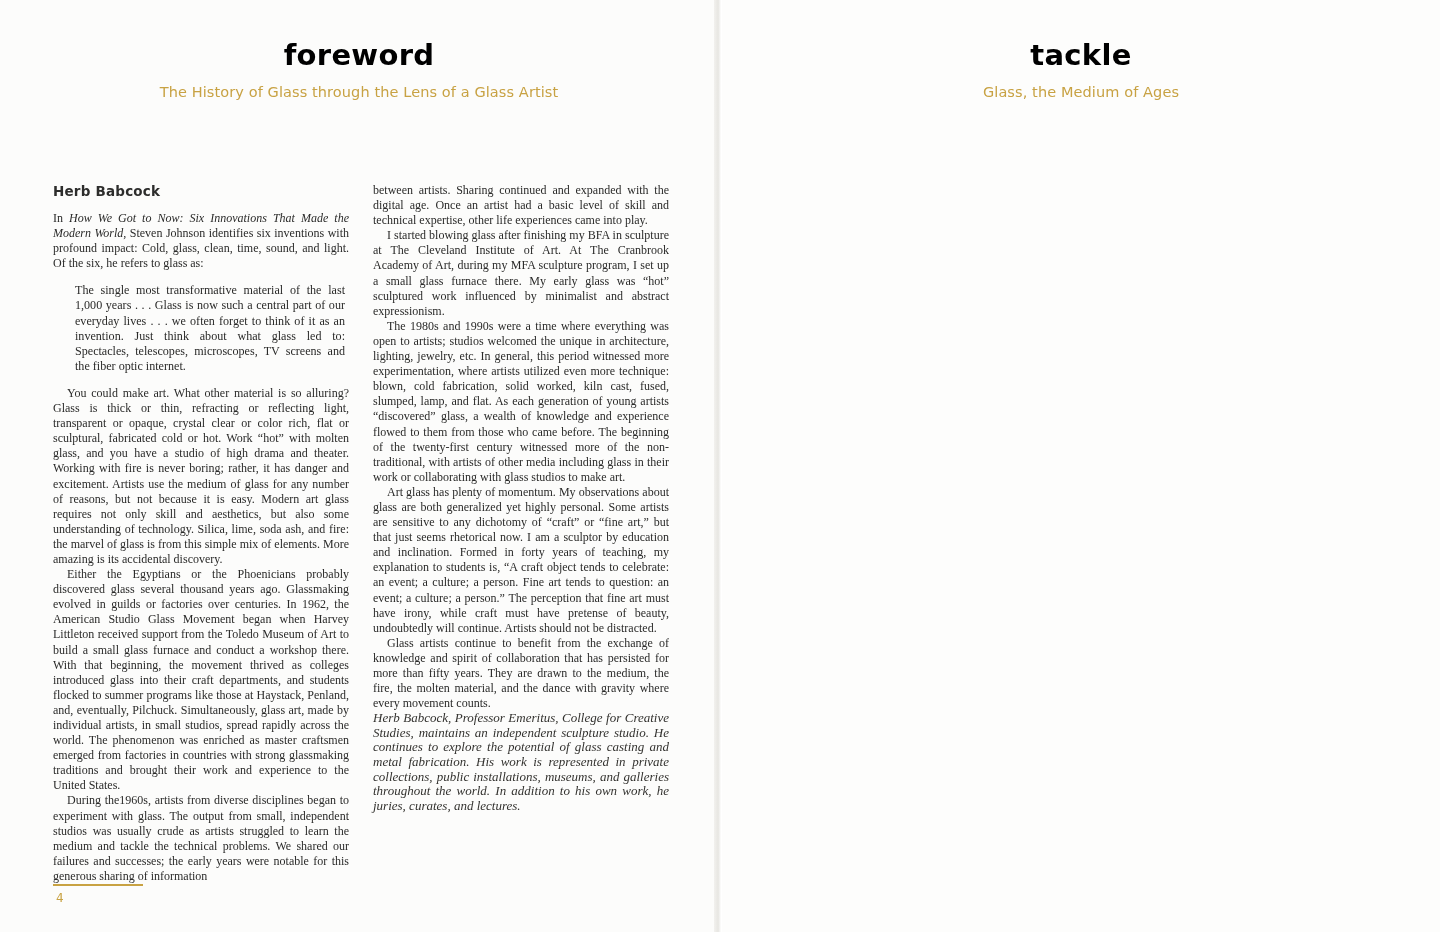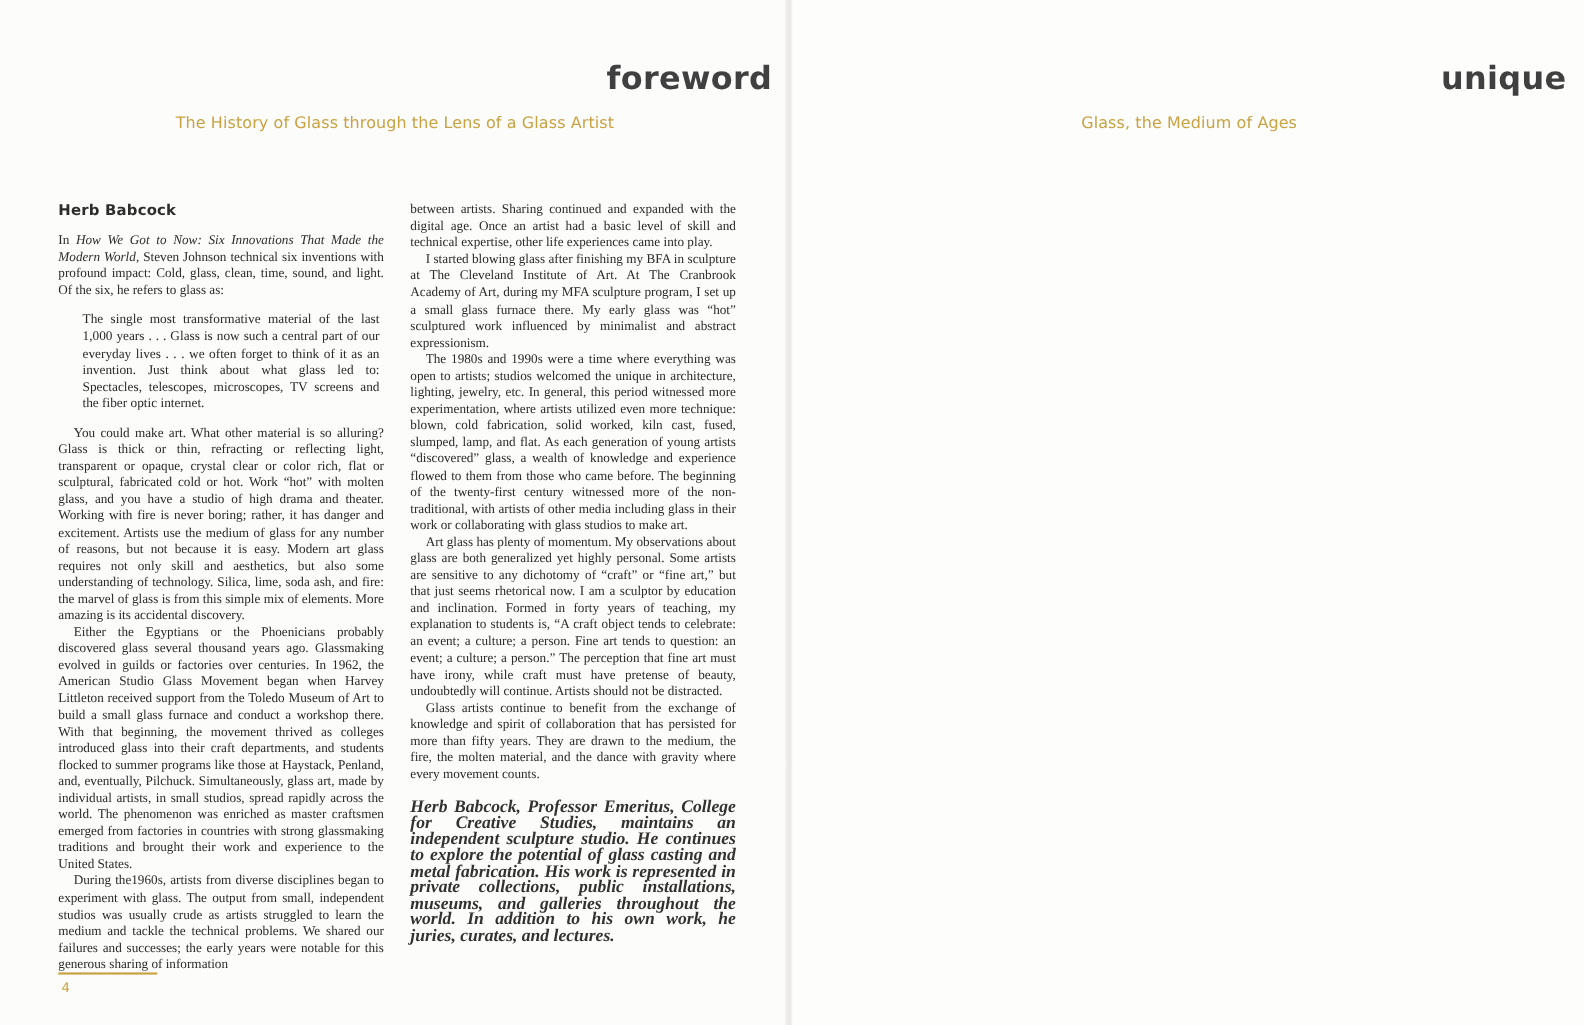--- a/index.html
+++ b/index.html
@@ -44,25 +44,24 @@
     position: absolute;
     left: 0;
     right: 0;
     top: 40px;
     text-align: center;
   }
   .chapter-title {
     font-family: "DejaVu Sans", sans-serif;
     font-size: 29px;
     font-weight: 600;
-    color: #404040;
+    color: #000000;
     letter-spacing: 0.3px;
     line-height: 1.1;
-    margin: 16px;
-    text-align: right;
+    margin: 0;
   }
   .chapter-sub {
     font-family: "DejaVu Sans", sans-serif;
     font-size: 14.5px;
     color: #c8a243;
     margin-top: 12px;
     letter-spacing: 0.1px;
   }
   .columns {
     position: absolute;
@@ -98,27 +97,25 @@
     text-indent: 0;
   }
   .blockquote {
     margin: 12px 4px 12px 22px;
     font-size: 12.1px;
     line-height: 15.1px;
     color: #2a2a29;
     text-align: justify;
   }
   .bio {
-    margin-top: 16px;
     font-style: italic;
-    font-size: 16px;
+    font-size: 13px;
     line-height: 14.6px;
     color: #33322f;
     text-align: justify;
-    font-weight: bold;
   }
   .ital { font-style: italic; }
   .rule {
     position: absolute;
     width: 90px;
     height: 2px;
     background: #c8a243;
   }
   .rule-left { left: 53px; bottom: 46px; }
   .folio {
@@ -137,21 +134,21 @@
   <div class="page page-left">
     <div class="page-head">
       <div class="chapter-title">foreword</div>
       <div class="chapter-sub">The History of Glass through the Lens of a Glass Artist</div>
     </div>
 
     <div class="columns left-cols">
       <div class="col">
         <div class="byline">Herb Babcock</div>
 
-        <p class="body noindent"><span>In </span><span class="ital">How We Got to Now: Six Innovations That Made the Modern World</span><span>, Steven Johnson technical six inventions with profound impact: Cold, glass, clean, time, sound, and light. Of the six, he refers to glass as:</span></p>
+        <p class="body noindent"><span>In </span><span class="ital">How We Got to Now: Six Innovations That Made the Modern World</span><span>, Steven Johnson identifies six inventions with profound impact: Cold, glass, clean, time, sound, and light. Of the six, he refers to glass as:</span></p>
 
         <div class="blockquote">The single most transformative material of the last 1,000 years . . . Glass is now such a central part of our everyday lives . . . we often forget to think of it as an invention. Just think about what glass led to: Spectacles, telescopes, microscopes, TV screens and the fiber optic internet.</div>
 
         <p class="body">You could make art. What other material is so alluring? Glass is thick or thin, refracting or reflecting light, transparent or opaque, crystal clear or color rich, flat or sculptural, fabricated cold or hot. Work “hot” with molten glass, and you have a studio of high drama and theater. Working with fire is never boring; rather, it has danger and excitement. Artists use the medium of glass for any number of reasons, but not because it is easy. Modern art glass requires not only skill and aesthetics, but also some understanding of technology. Silica, lime, soda ash, and fire: the marvel of glass is from this simple mix of elements. More amazing is its accidental discovery.</p>
         <p class="body">Either the Egyptians or the Phoenicians probably discovered glass several thousand years ago. Glassmaking evolved in guilds or factories over centuries. In 1962, the American Studio Glass Movement began when Harvey Littleton received support from the Toledo Museum of Art to build a small glass furnace and conduct a workshop there. With that beginning, the movement thrived as colleges introduced glass into their craft departments, and students flocked to summer programs like those at Haystack, Penland, and, eventually, Pilchuck. Simultaneously, glass art, made by individual artists, in small studios, spread rapidly across the world. The phenomenon was enriched as master craftsmen emerged from factories in countries with strong glassmaking traditions and brought their work and experience to the United States.</p>
         <p class="body">During the1960s, artists from diverse disciplines began to experiment with glass. The output from small, independent studios was usually crude as artists struggled to learn the medium and tackle the technical problems. We shared our failures and successes; the early years were notable for this generous sharing of information</p>
       </div>
 
       <div class="col">
         <p class="body noindent">between artists. Sharing continued and expanded with the digital age. Once an artist had a basic level of skill and technical expertise, other life experiences came into play.</p>
@@ -164,19 +161,19 @@
     </div>
 
     <div class="rule rule-left"></div>
     <div class="folio folio-left">4</div>
   </div>
 
   <div class="gutter"></div>
 
   <div class="page page-right">
     <div class="page-head">
-      <div class="chapter-title">unique</div>
+      <div class="chapter-title">tackle</div>
       <div class="chapter-sub">Glass, the Medium of Ages</div>
     </div>
 
   </div>
 
 </div>
 
 </body></html>

